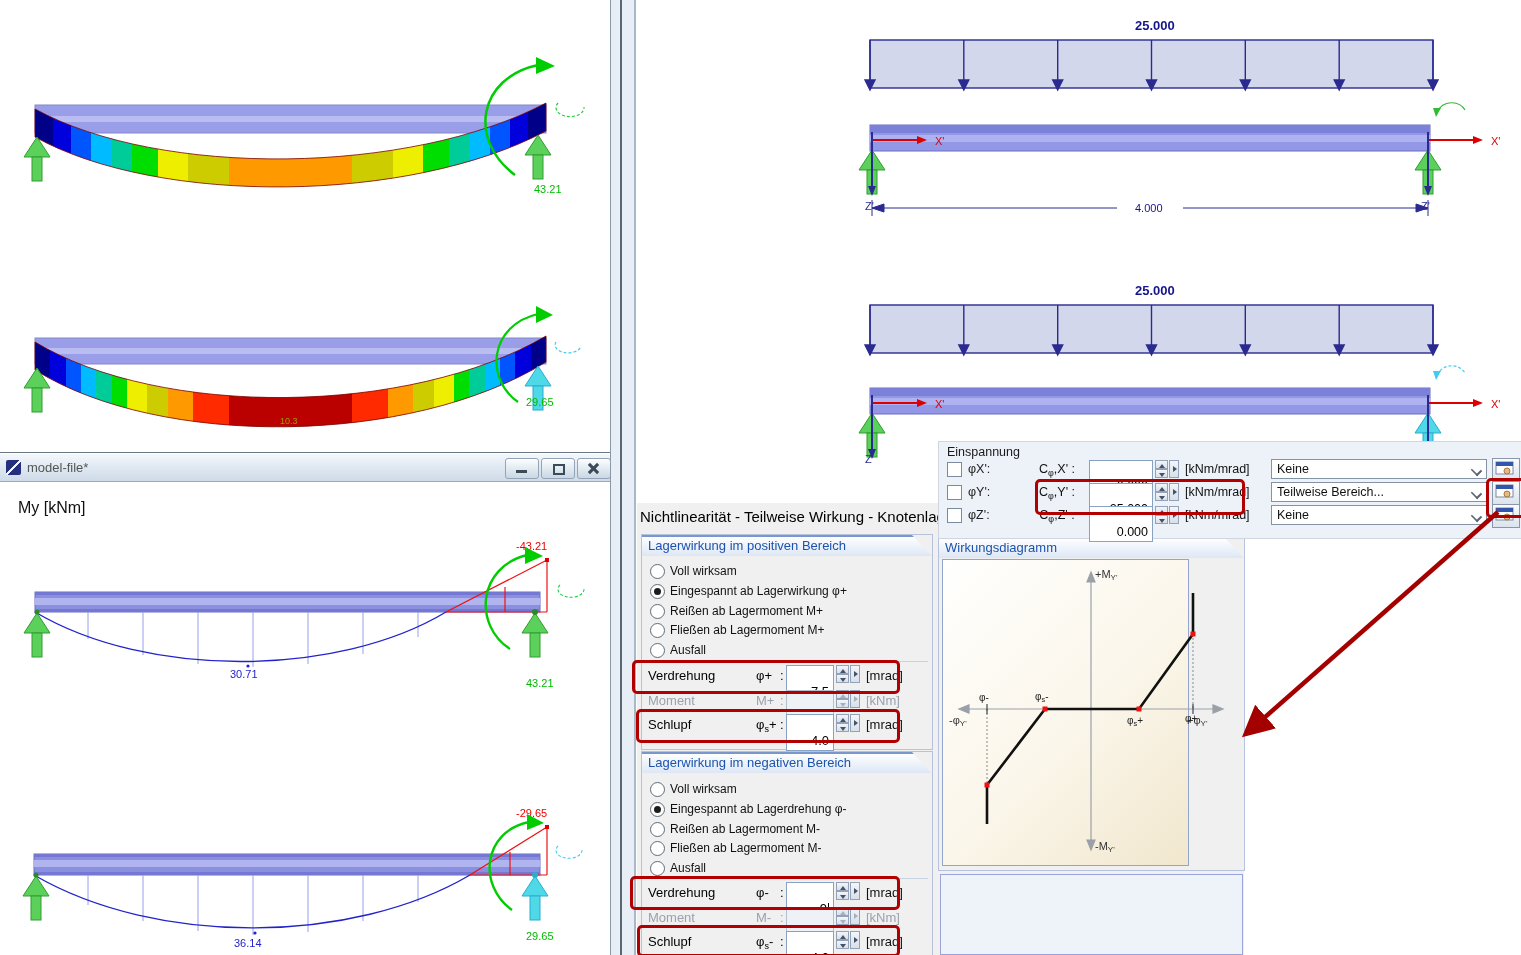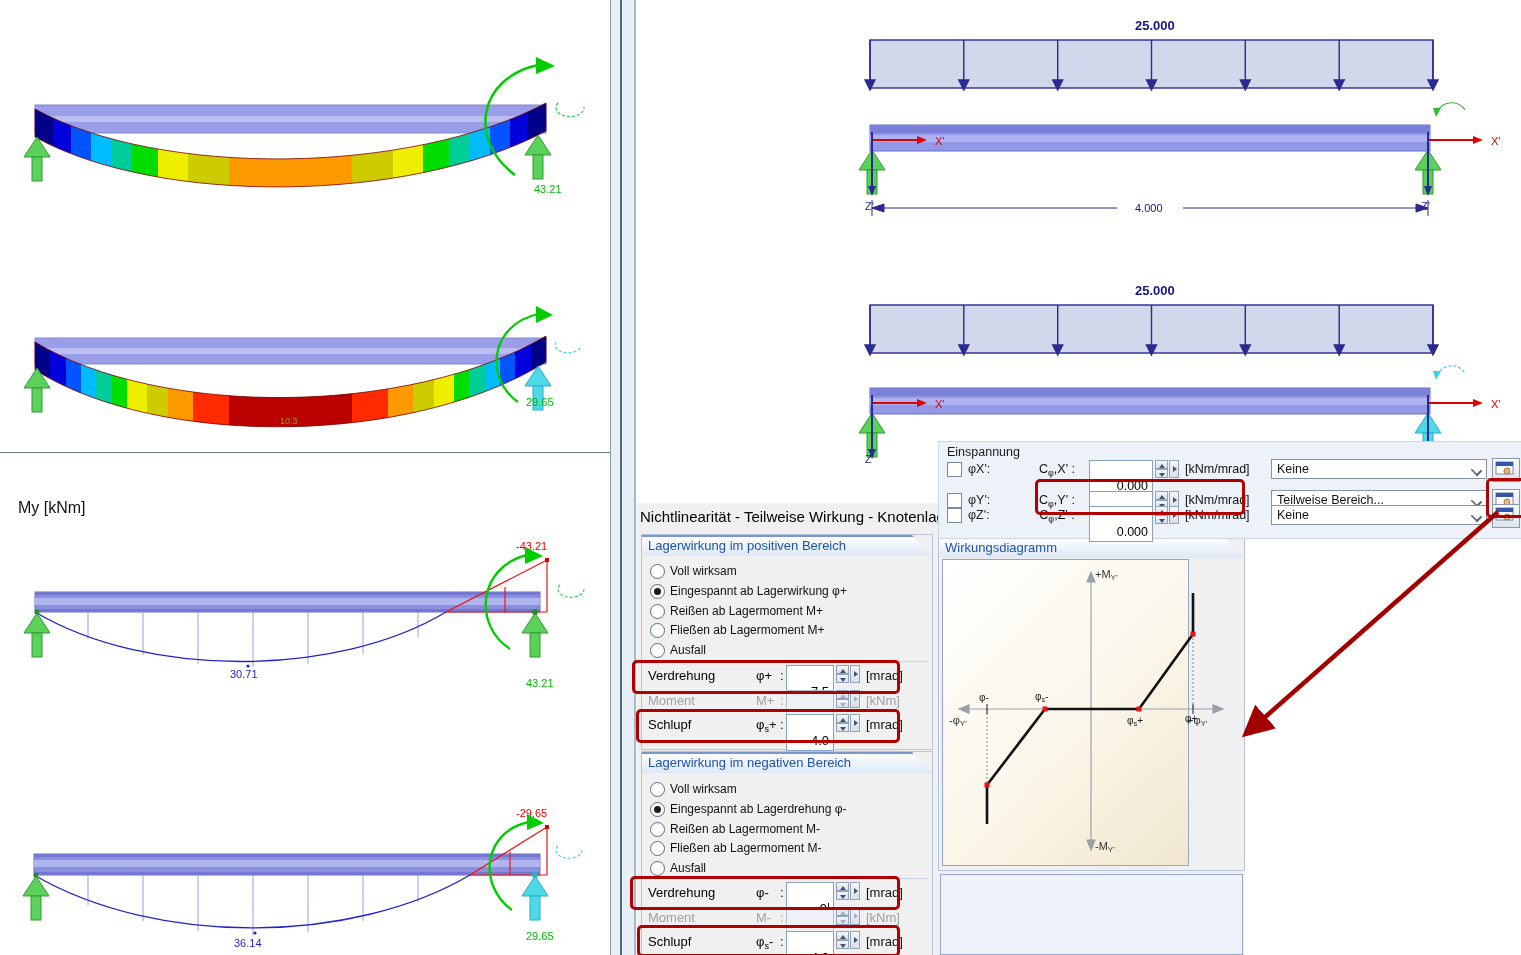--- a/index.html
+++ b/index.html
@@ -216,20 +216,34 @@
   <use href="#supG" transform="translate(27,68)" fill="#5bd05b" stroke="#2f9e2f"></use>
   <use href="#supC" transform="translate(528,66)" fill="#4fd8e8" stroke="#27aecd"></use>
   <path d="M508,102 C474,78 480,25 528,14" fill="none" stroke="#00cc00" stroke-width="2.2"></path>
   <polygon points="526,6 543,15 526,23" fill="#00cc00"></polygon>
   <path d="M546,42 A13,8 0 1 0 571,46" fill="none" stroke="#44ccee" stroke-width="1.2" stroke-dasharray="3,2"></path>
   <text x="270" y="124" font-size="9" fill="#9a9a00">10.3</text>
   <text x="516" y="106" font-size="11" fill="#00bb00">29.65</text>
 </svg>
 
 <div class="mw">
+  <div class="mw-titlebar">
+    <div class="mw-icon"></div>
+    <div class="mw-title">model-file*</div>
+    <div class="cap-btn" style="left:505px;">
+        <div class="cap-glyph-min"></div>
+      </div>
+    <div class="cap-btn" style="left:541px;">
+        <div class="cap-glyph-res"></div>
+      </div>
+    <div class="cap-btn" style="left:577px;">
+        <div class="cap-x1"></div>
+        <div class="cap-x2"></div>
+      </div>
+  </div>
   <div class="mw-heading">My [kNm]</div>
 </div>
 
 <svg class="abs" style="left:8px;top:527px;" width="600" height="175" viewBox="0 0 600 175">
   <rect x="27" y="65" width="505" height="20" fill="#8a8fe0" stroke="#6a6fc0"></rect>
   <rect x="27" y="71" width="505" height="7" fill="#b0b4ef"></rect>
   <rect x="27" y="65" width="505" height="3" fill="#7478d2"></rect>
   <rect x="27" y="82" width="505" height="3" fill="#7478d2"></rect>
   <g stroke="#9aa0ea" stroke-width="1">
     <line x1="80" y1="85" x2="80" y2="112"></line>
@@ -421,21 +435,21 @@
     </div>
     <div class="btn-edit">
       <svg width="24" height="20" viewBox="0 0 24 20">
         <rect x="3" y="3" width="17" height="12" fill="#fff" stroke="#7a87a0"></rect>
         <rect x="3" y="3" width="17" height="4" fill="#3355aa"></rect>
         <circle cx="14" cy="12" r="3" fill="#e8b886" stroke="#a87840"></circle>
       </svg>
     </div>
   </div>
 
-  <div class="eins-row" style="top:48px;">
+  <div class="eins-row" style="top:40px;">
     <div class="chk"></div>
     <div class="phi-lb">φY':</div>
     <div class="c-lb"><span>C</span><span class="sub">φ</span><span>,Y' :</span></div>
     <div class="num">25.000</div>
     <div class="spin">
       <div class="spin-b up">
           <div class="tri-up"></div>
         </div>
       <div class="spin-b dn">
           <div class="tri-dn"></div>

